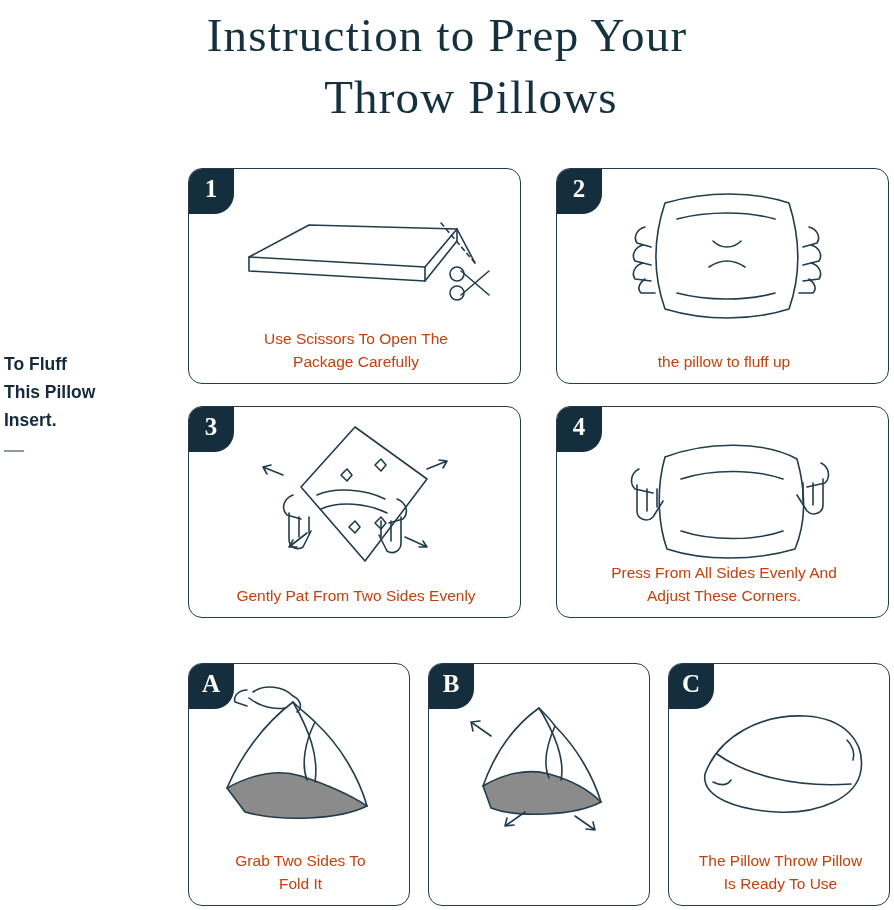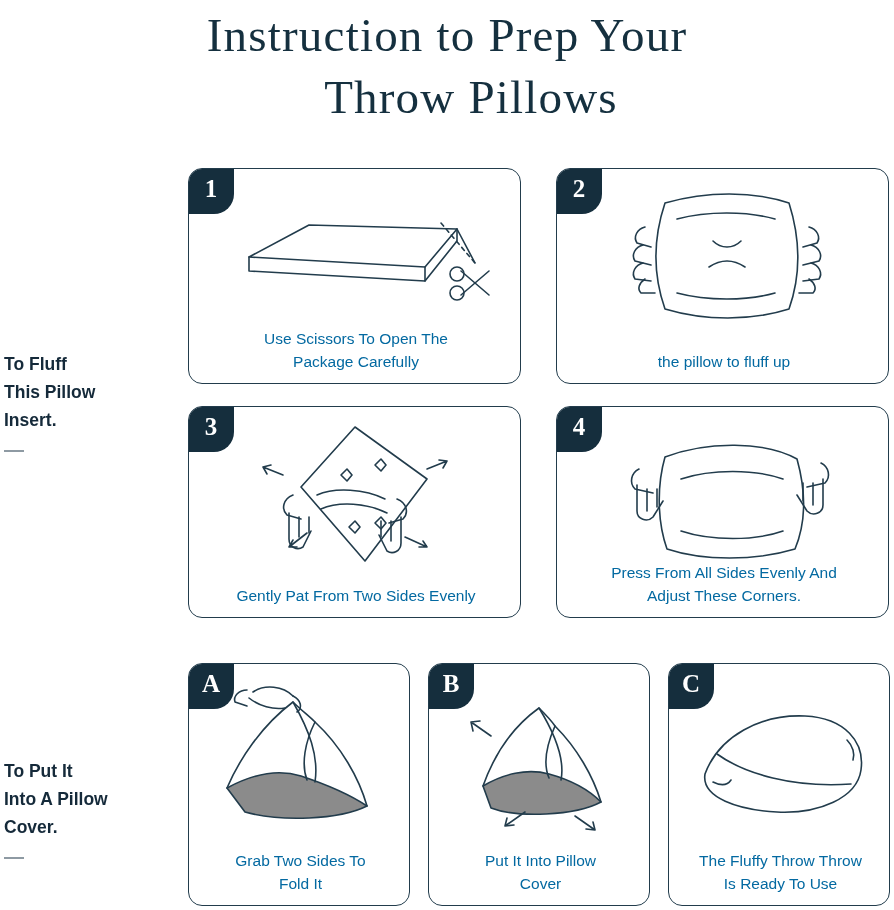--- a/index.html
+++ b/index.html
@@ -85,21 +85,21 @@
     top: 6px;
   }
   .caption {
     position: absolute;
     left: 11px;
     right: 8px;
     bottom: 10px;
     text-align: center;
     font-size: 15.5px;
     line-height: 1.45;
-    color: #0369a1;
+    color: #c2410c;
   }
 
   
   #card-1 { left: 188px; top: 168px; width: 333px; height: 216px; }
   #card-2 { left: 556px; top: 168px; width: 333px; height: 216px; }
   #card-3 { left: 188px; top: 406px; width: 333px; height: 212px; }
   #card-4 { left: 556px; top: 406px; width: 333px; height: 212px; }
   #card-a { left: 188px; top: 663px; width: 222px; height: 243px; }
   #card-b { left: 428px; top: 663px; width: 222px; height: 243px; }
   #card-c { left: 668px; top: 663px; width: 222px; height: 243px; }
@@ -116,26 +116,20 @@
     <span class="l2">Throw Pillows</span>
   </div>
 
   <div class="sec-label" id="sec-fluff">
     <div>To Fluff</div>
     <div>This Pillow</div>
     <div>Insert.</div>
     <span class="dash"></span>
   </div>
 
-  <div class="sec-label" id="sec-cover">
-    <div>To Put It</div>
-    <div>Into A Pillow</div>
-    <div>Cover.</div>
-    <span class="dash"></span>
-  </div>
 
   <div class="card" id="card-1">
     <div class="badge">1</div>
     <div class="art">
       <svg width="333" height="150" viewBox="0 0 333 150">
         <g fill="none" stroke="#223c4c" stroke-width="1.6" stroke-linejoin="round" stroke-linecap="round">
 
           <path d="M60 82 L120 50 L268 54 L236 92 Z"></path>
 
           <path d="M60 82 L60 96 L236 106 L236 92"></path>
@@ -287,37 +281,33 @@
           <path d="M54 116 C64 88 82 58 110 38 C126 64 136 90 132 110"></path>
           <path d="M172 132 C164 106 148 78 126 56 C118 74 114 94 120 108"></path>
           <path d="M110 38 C116 44 122 50 126 56"></path>
 
           <path d="M42 52 L62 66 M42 52 L44 61 M42 52 L51 51"></path>
           <path d="M96 142 L76 156 M76 156 L85 155 M76 156 L78 148"></path>
           <path d="M146 146 L166 160 M166 160 L157 159 M166 160 L164 152"></path>
         </g>
       </svg>
     </div>
-    <div class="caption">
-      <div>Put It Into Pillow</div>
-      <div>Cover</div>
-    </div>
   </div>
 
   <div class="card" id="card-c">
     <div class="badge">C</div>
     <div class="art">
       <svg width="222" height="175" viewBox="0 0 222 175">
         <g fill="none" stroke="#223c4c" stroke-width="1.6" stroke-linejoin="round" stroke-linecap="round">
           <path d="M36 104 C50 66 92 44 136 46 C176 48 196 72 192 100 C188 128 150 144 108 142 C70 140 32 128 36 104 Z"></path>
           <path d="M48 84 C76 104 124 118 182 114"></path>
           <path d="M44 112 C52 116 58 116 62 110"></path>
           <path d="M178 70 C184 76 186 84 184 90"></path>
         </g>
       </svg>
     </div>
     <div class="caption">
-      <div>The Fluffy Throw Throw</div>
+      <div>The Pillow Throw Pillow</div>
       <div>Is Ready To Use</div>
     </div>
   </div>
 
 </div>
 
 </body></html>

